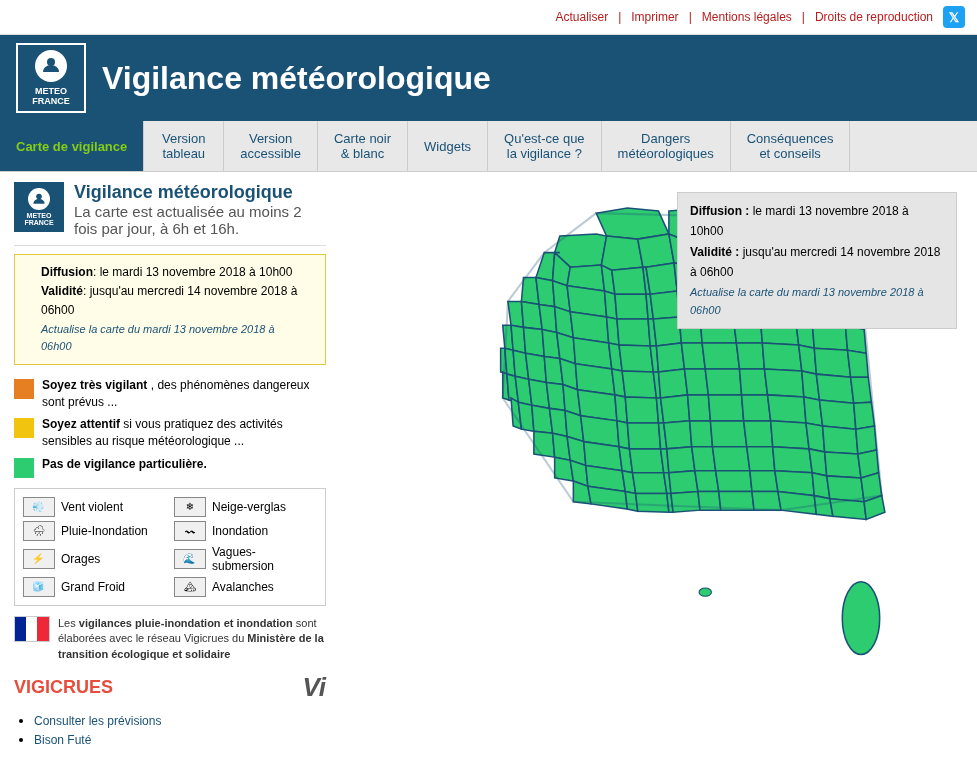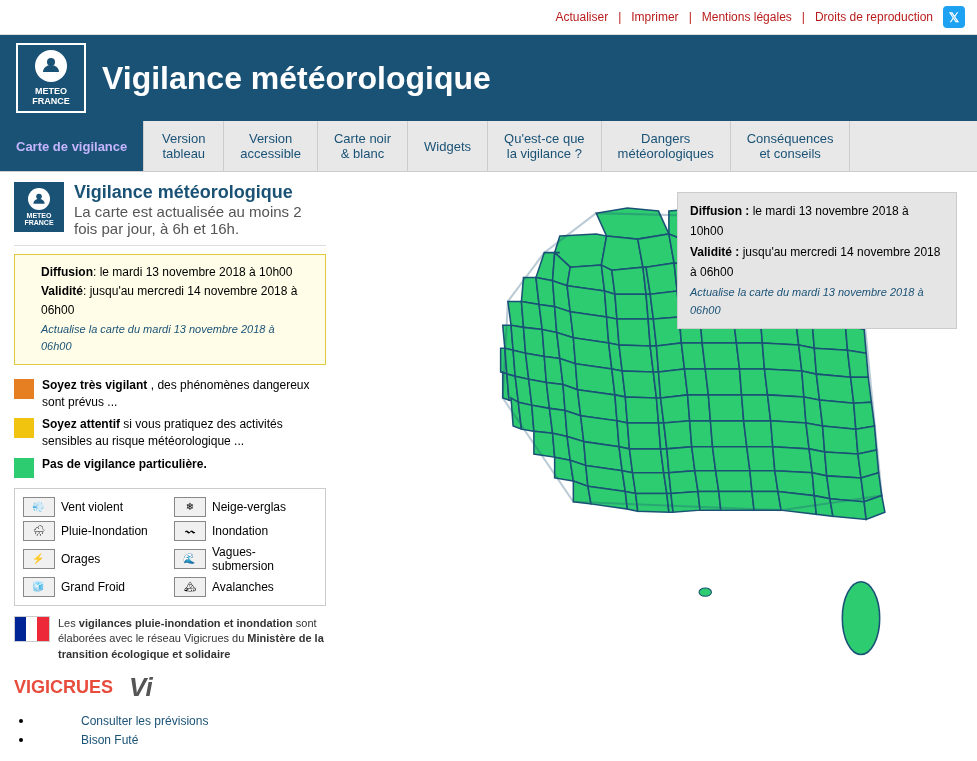--- a/index.html
+++ b/index.html
@@ -69,21 +69,21 @@
       font-size: 13px;
       cursor: pointer;
       text-align: center;
       color: #1a5276;
       border-right: 1px solid #ccc;
       display: flex; align-items: center; justify-content: center;
       min-width: 80px;
     }
     .nav-item.active {
       background: #1a5276;
-      color: #c4b5fd;
+      color: #84cc16;
       font-weight: bold;
     }
 
     
     #main {
       display: flex;
       background: #fff;
     }
 
     
@@ -184,40 +184,41 @@
       background: linear-gradient(to right, #002395 33%, #fff 33% 66%, #ed2939 66%);
       border: 1px solid #ccc;
     }
 
     
     #logos-row {
       display: flex;
       align-items: center;
       gap: 16px;
       margin: 10px 0;
+      justify-content: space-between;
     }
     .vigicrues-logo {
       font-size: 16px;
       font-weight: bold;
       color: #555;
     }
     .vigicrues-logo span { color: #e74c3c; }
     .vi-logo {
       font-size: 20px;
       font-weight: bold;
       color: #333;
     }
 
     
     #links-section {
       margin-top: 10px;
     }
     #links-section ul { list-style: disc; padding-left: 20px; }
     #links-section li { margin-bottom: 4px; }
-    #links-section a { color: #1a5276; text-decoration: none; font-size: 12px; margin-left: 47px; }
+    #links-section a { color: #1a5276; text-decoration: none; font-size: 12px; }
 
     
     #map-area {
       flex: 1;
       padding: 10px;
       position: relative;
     }
     #map-container {
       width: 100%;
       height: 560px;

